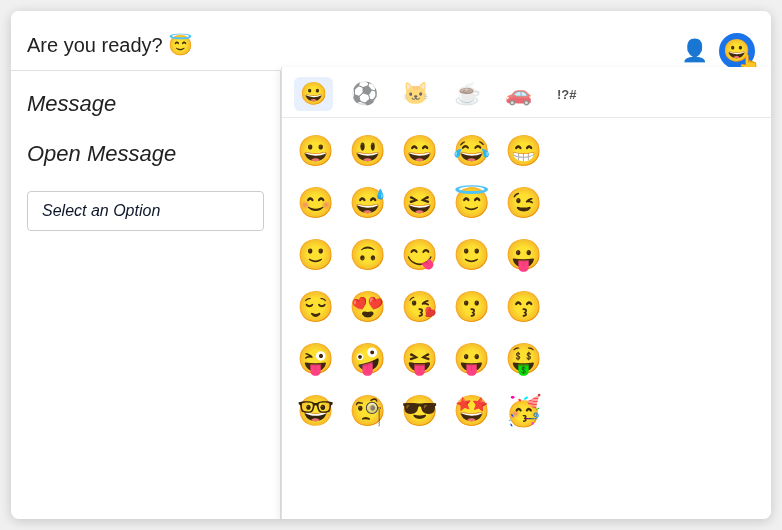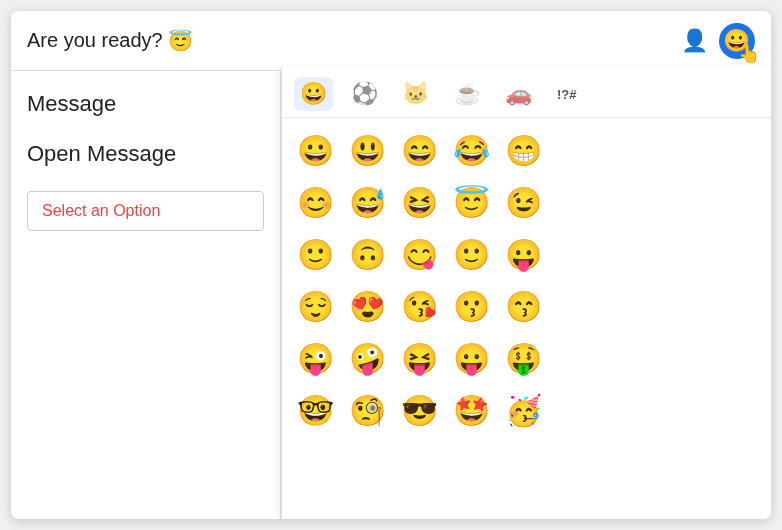--- a/index.html
+++ b/index.html
@@ -20,23 +20,23 @@
       border-radius: 8px;
       box-shadow: 0 2px 12px rgba(0,0,0,0.18);
       display: flex;
       flex-direction: column;
       overflow: hidden;
       position: relative;
     }
     
     .header {
       display: flex;
-      align-items: center;
+      align-items: flex-start;
       justify-content: space-between;
-      padding: 28px 16px;
+      padding: 22px 16px;
       border-bottom: 1px solid #e0e0e0;
       background: #fff;
       height: 60px;
     }
     .header-title {
       font-size: 20px;
       font-weight: 400;
       color: #222;
       display: flex;
       align-items: center;
@@ -79,32 +79,33 @@
       overflow: hidden;
     }
     .left-panel {
       width: 270px;
       padding: 20px 16px;
       border-right: 1px solid #e0e0e0;
       display: flex;
       flex-direction: column;
       gap: 24px;
       flex-shrink: 0;
+      font-style: italic;
     }
     .field-label {
       font-size: 22px;
       font-weight: 400;
       color: #222;
     }
     .select-box {
       border: 1px solid #ccc;
       border-radius: 4px;
       padding: 10px 14px;
       font-size: 16px;
-      color: #ef4444;
+      color: #0f172a;
       background: #fff;
       cursor: pointer;
       width: 100%;
     }
     
     .emoji-picker {
       position: absolute;
       top: 56px;
       left: 270px;
       right: 0;

